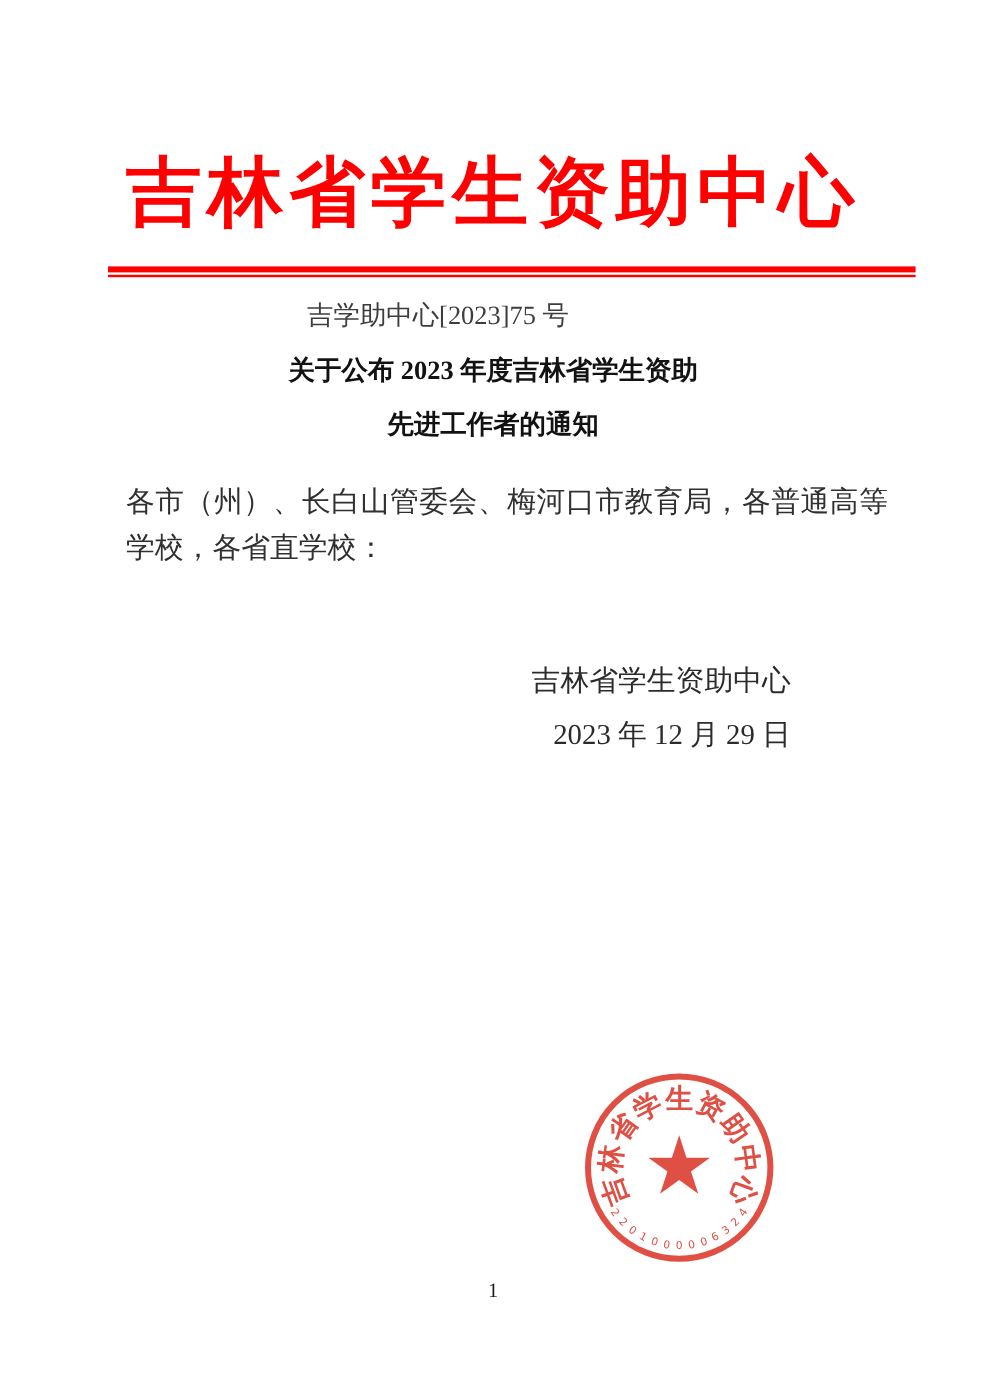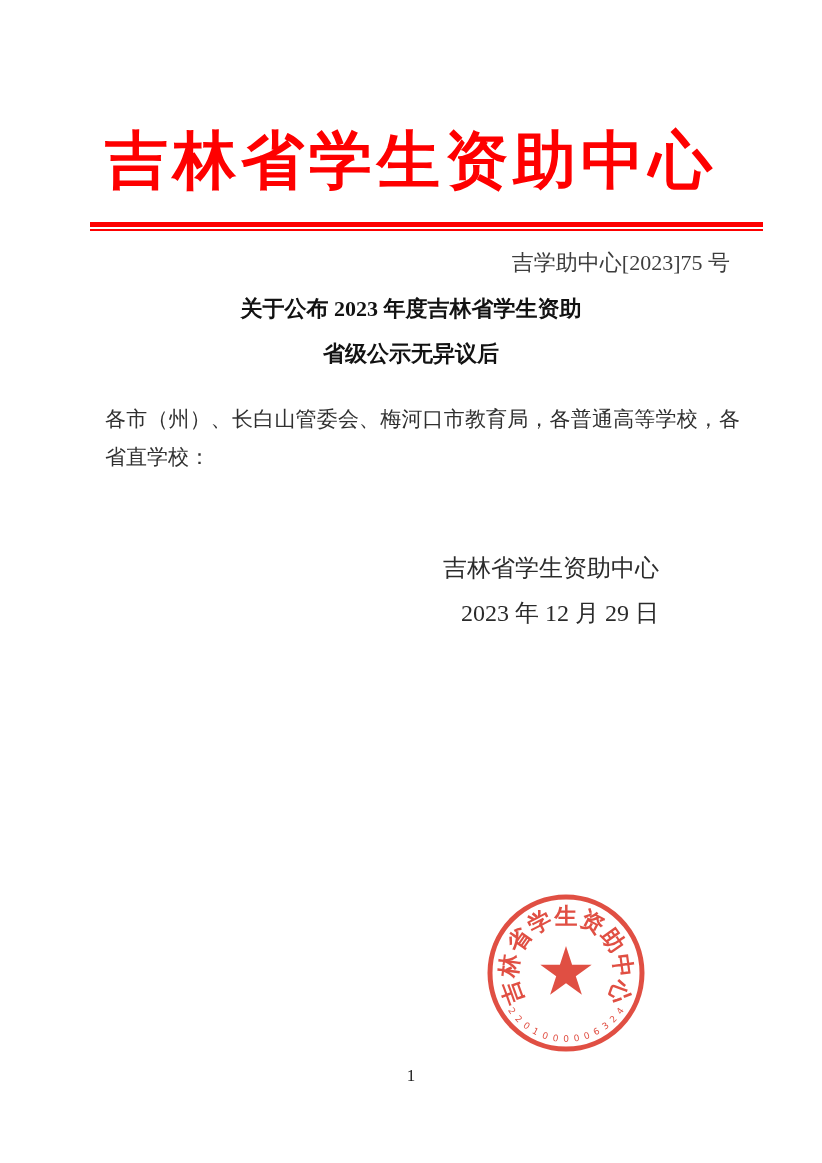--- a/index.html
+++ b/index.html
@@ -25,41 +25,41 @@
     white-space: nowrap;
   }
   .rule { margin: 24px 59px 0 90px; }
   .rule-thick { border-top: 5px solid #fe0000; height: 0; }
   .rule-thin  { border-top: 2px solid #fe0000; height: 0; margin-top: 2px; }
 
   
   .doc-number {
     margin-top: 17px;
     padding-right: 92px;
-    text-align: right;
+    text-align: center;
     font-size: 22px;
     line-height: 30px;
     color: #3d3d3d;
   }
 
   
   .title {
     margin: 8px 60px 0 60px;
     text-align: center;
     font-size: 22px;
     line-height: 45px;
     font-weight: bold;
     color: #121212;
   }
   .title-line { display: block; }
 
   
   .body-text {
     margin: 24px 82px 0 105px;
-    font-size: 21px;
+    font-size: 24px;
     line-height: 38px;
     text-align: justify;
     color: #303030;
   }
   .body-text p { margin: 0; }
   .para-indent { text-indent: 2em; }
   .attach-label { margin-top: 18px !important; }
   .attach-item { text-indent: 96px; }
 
   
@@ -120,21 +120,21 @@
     <div class="rule">
       <div class="rule-thick"></div>
       <div class="rule-thin"></div>
     </div>
   </header>
 
   <div class="doc-number">吉学助中心[2023]75 号</div>
 
   <h1 class="title">
     <span class="title-line">关于公布 2023 年度吉林省学生资助</span>
-    <span class="title-line">省级公示无异议后</span>
+    <span class="title-line">先进工作者的通知</span>
   </h1>
 
   <div class="body-text">
     <p class="salutation">各市（州）、长白山管委会、梅河口市教育局，各普通高等学校，各省直学校：</p>
   </div>
 
   <div class="signature">
     <div>吉林省学生资助中心</div>
     <div>2023 年 12 月 29 日</div>
   </div>

